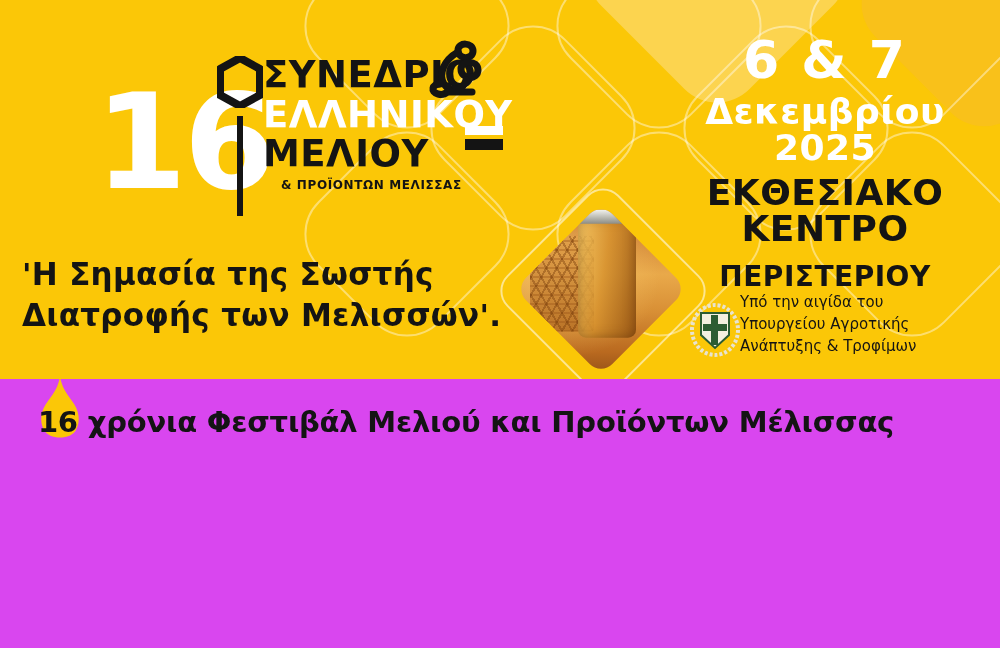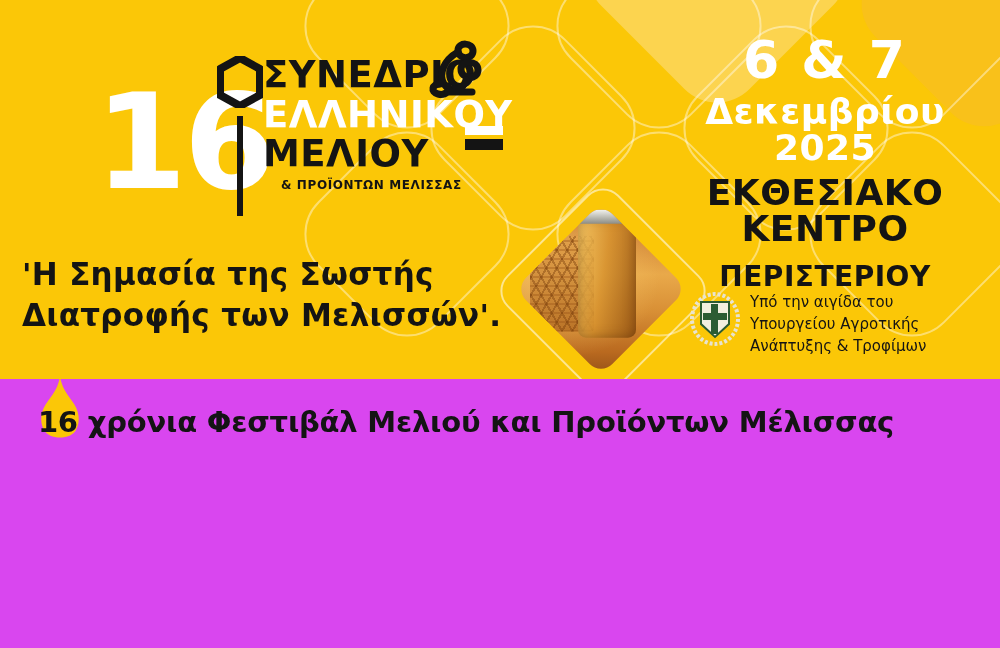--- a/index.html
+++ b/index.html
@@ -214,22 +214,21 @@
     line-height: 1;
     color: #141414;
     letter-spacing: 0.5px;
   }
 
   
   .auspices {
     position: absolute;
     left: 690px; top: 292px;
     display: flex;
-    align-items: flex-start;
-    gap: 10px;
+    align-items: flex-end;
   }
   .coat {
     width: 50px; height: 54px;
     flex: 0 0 auto;
   }
   .auspices-text {
     font-family: "DejaVu Sans", sans-serif;
     font-size: 15px;
     line-height: 1.45;
     color: #141414;

